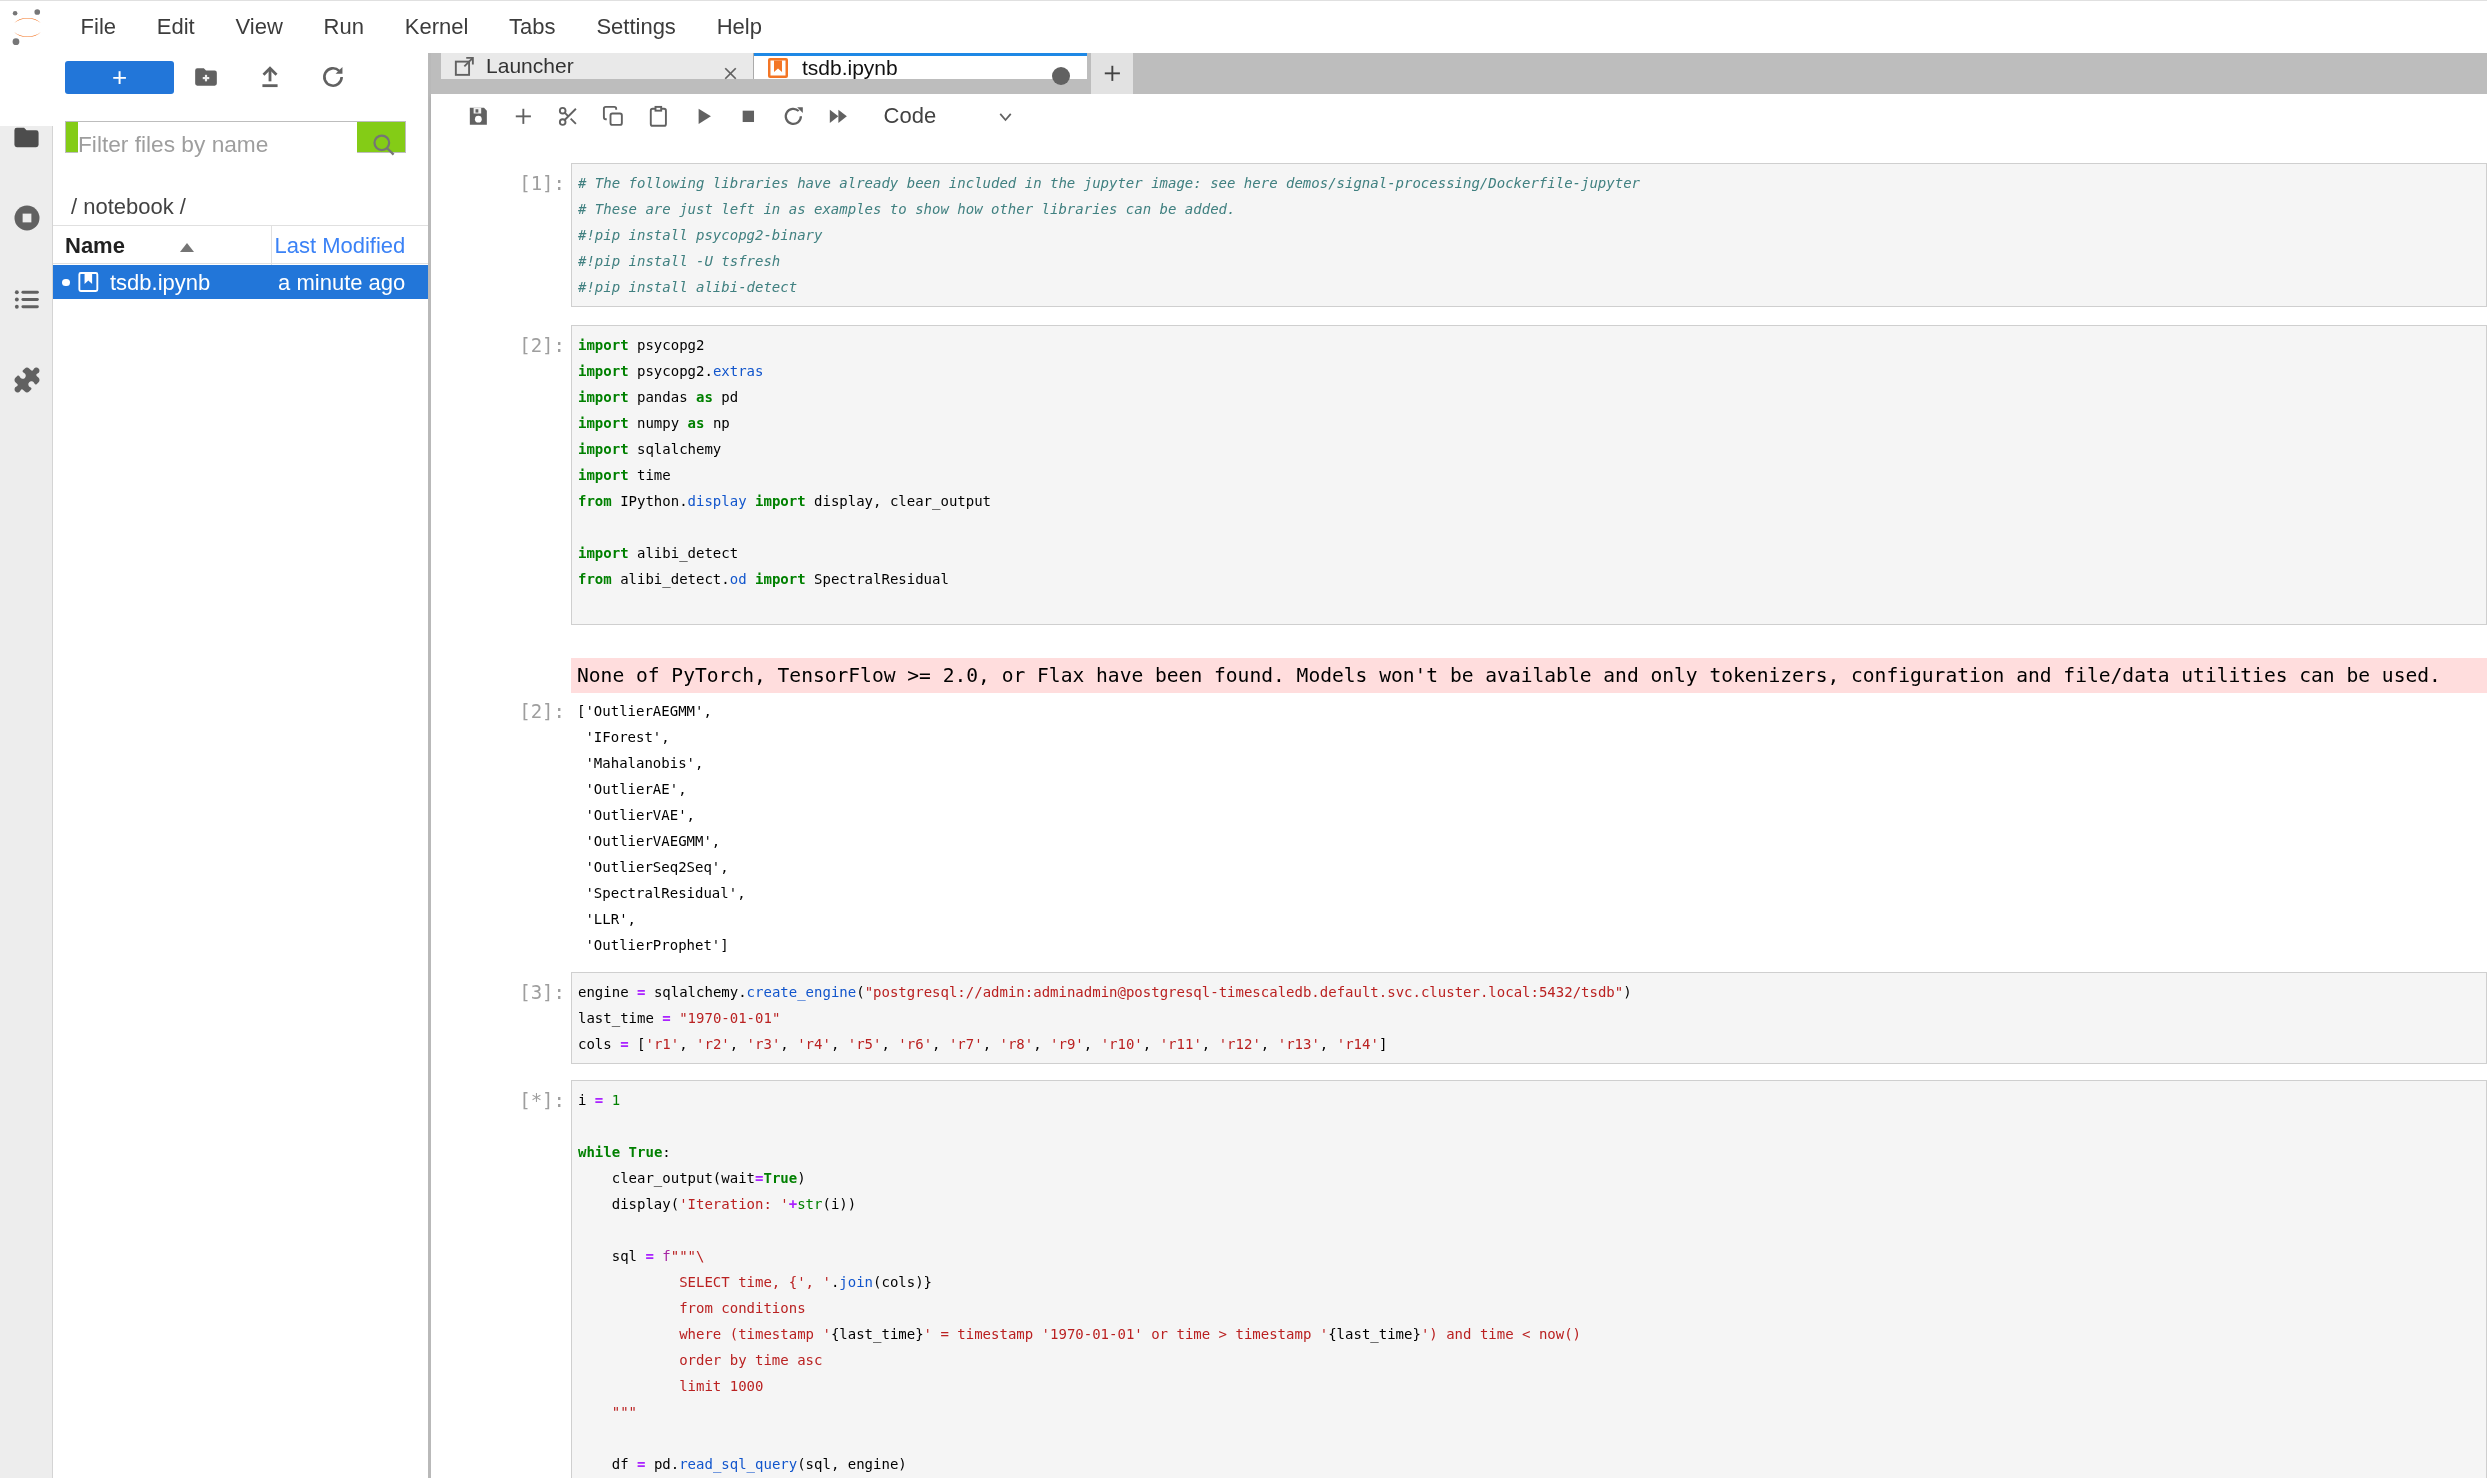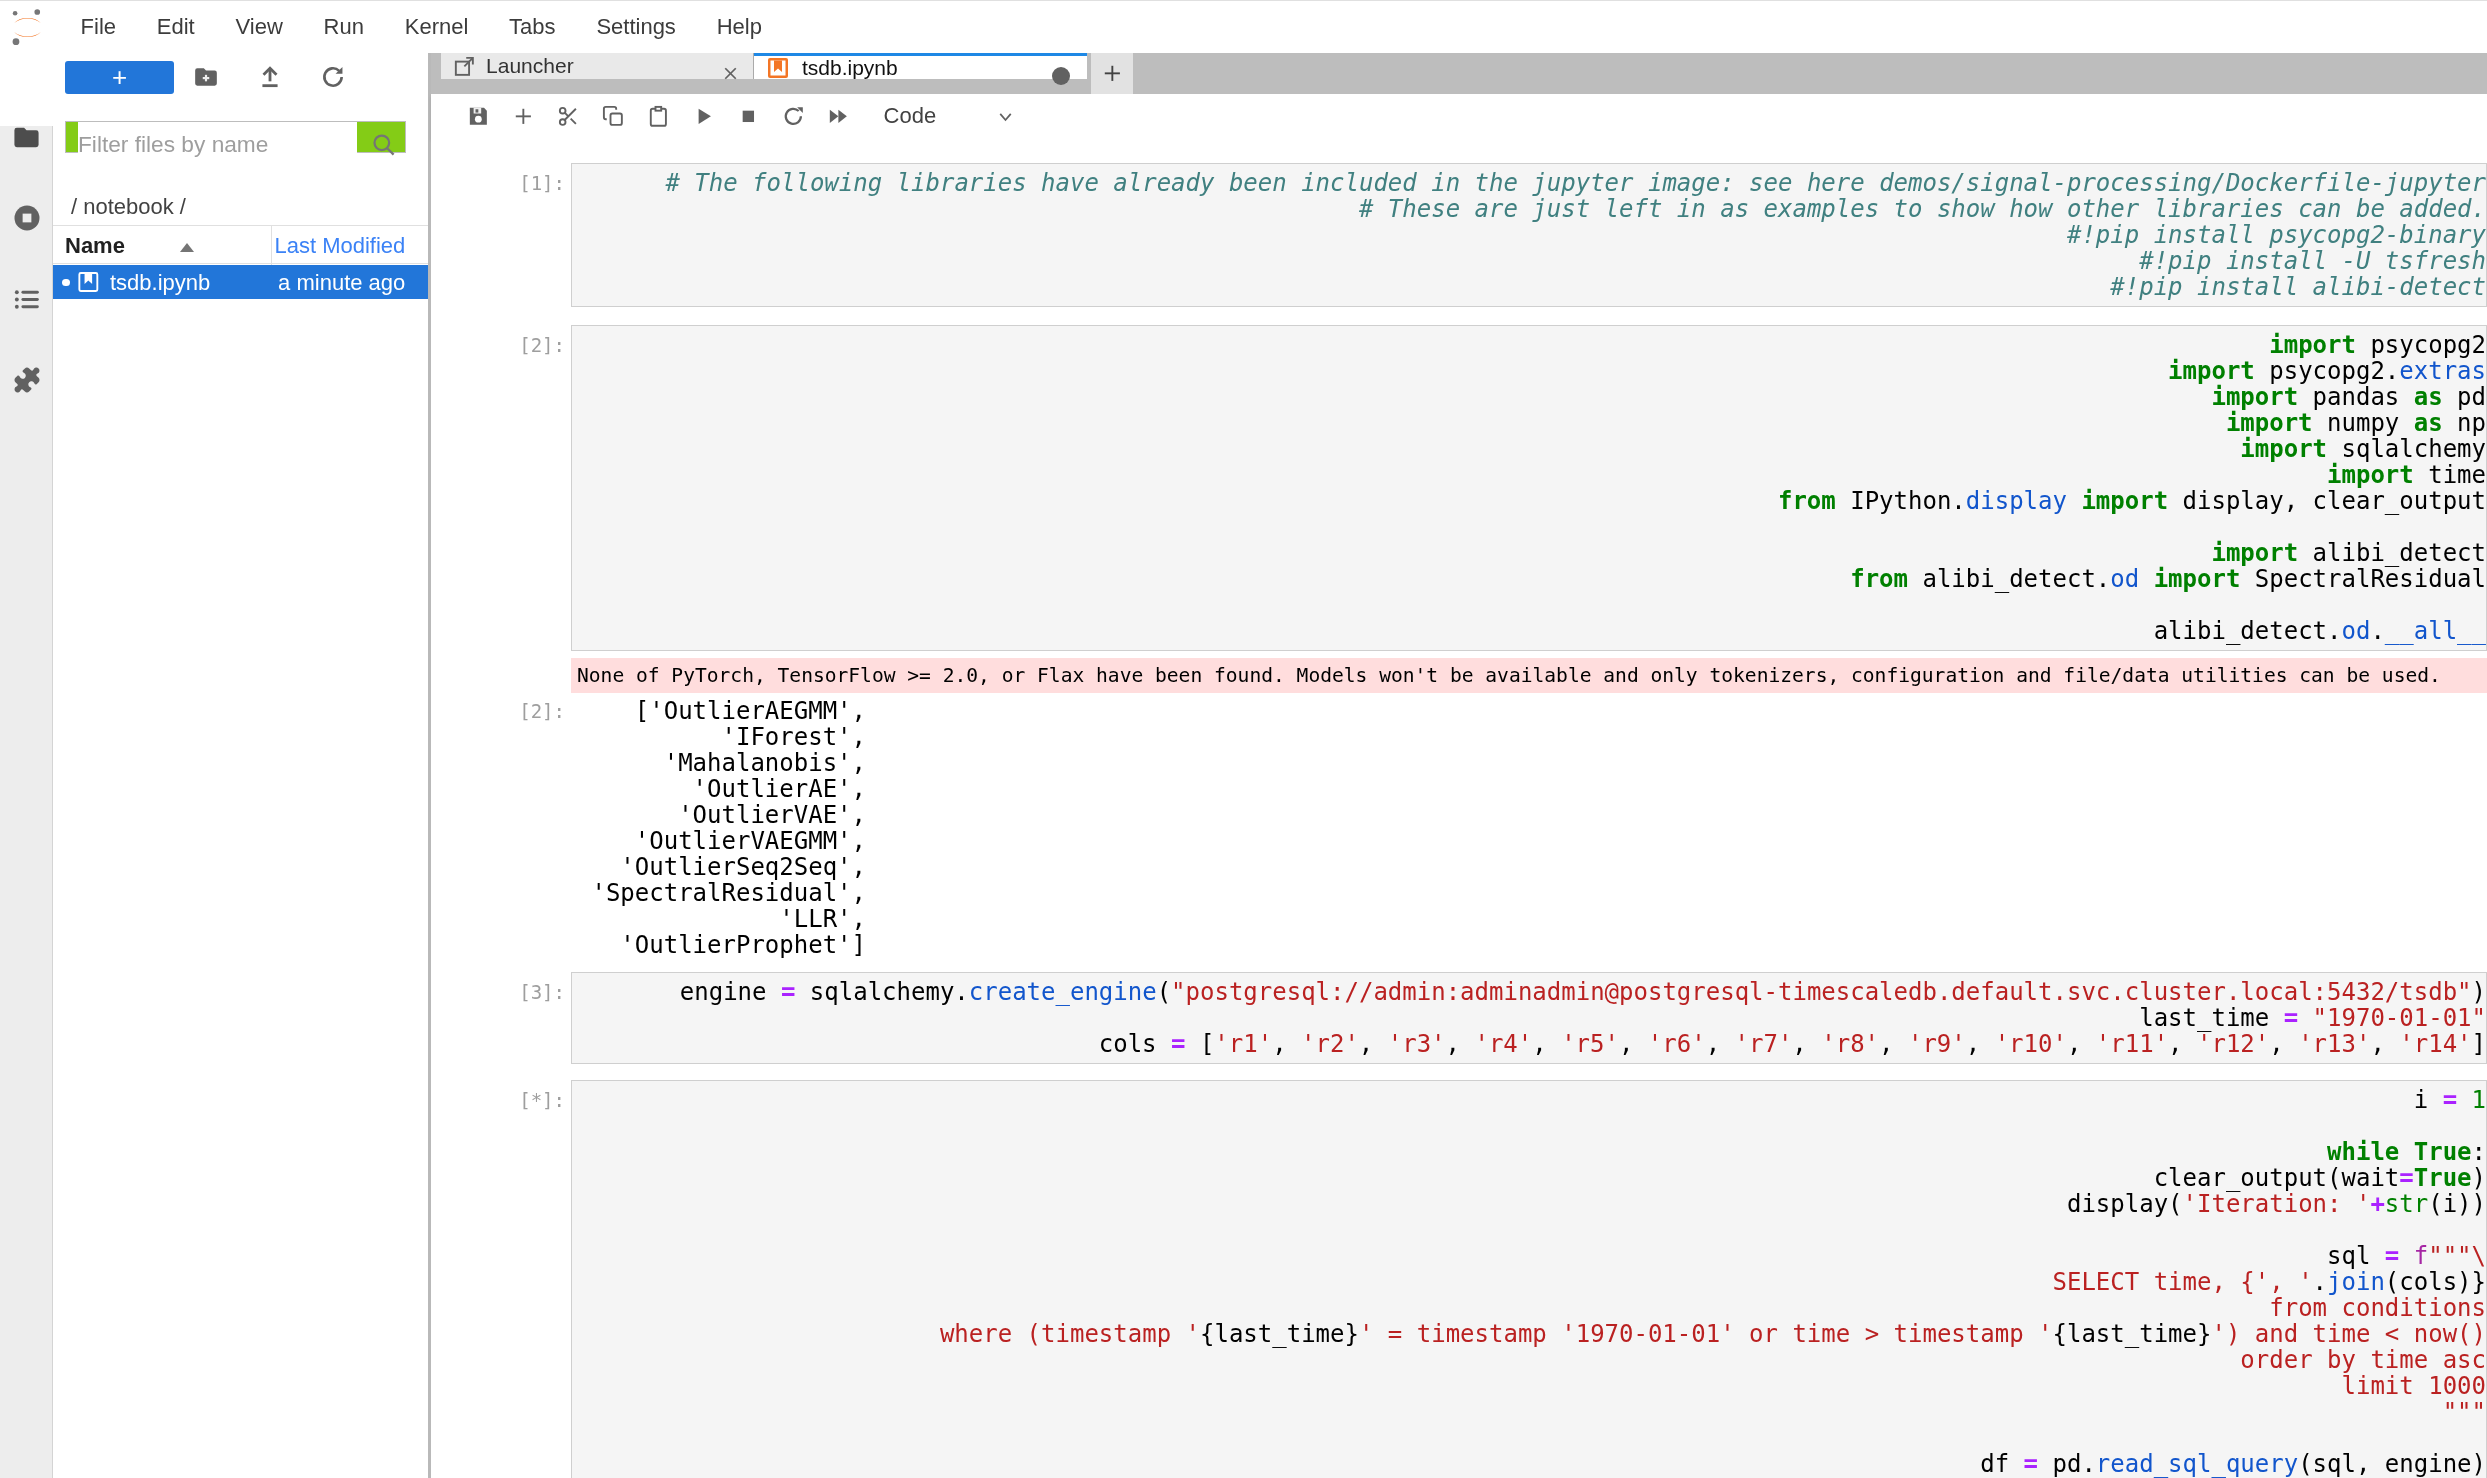--- a/index.html
+++ b/index.html
@@ -72,21 +72,21 @@
   #celltype { font-size:22px; color:#424242; margin-left:13.6px; }
   #celltype-chevron { margin-left:59px; }
 
   
   #content { position:absolute; left:0; top:85px; width:2056px; height:1340px; background:#fff; overflow:hidden; }
   .prompt { position:absolute; left:0; width:134px; text-align:right;
             font-family:"DejaVu Sans Mono", monospace; font-size:19px; line-height:26px; color:#9e9e9e; }
   .prompt.in { padding-top:6.8px; }
   .cell-input { position:absolute; left:140px; width:1916px; background:#f5f5f5; border:0.8px solid #cfcfcf;
                 padding:6px 0 6px 6px; }
-  .code { font-family:"DejaVu Sans Mono", monospace; font-size:24px; line-height:26px; color:#000;text-align:right; }
+  .code { font-family:"DejaVu Sans Mono", monospace; font-size:14px; line-height:26px; color:#000; }
   .cm-line { white-space:pre; min-height:26px; }
   .tk-k { color:#008000; font-weight:bold; }
   .tk-b { color:#008000; }
   .tk-n { color:#008000; }
   .tk-p { color:#1155cc; }
   .tk-s { color:#ba2121; }
   .tk-o { color:#aa22ff; font-weight:bold; }
   .tk-c { color:#408080; font-style:italic; }
   .tk-f { color:#a626a4; }
   .tk-t { color:#000; }
@@ -336,21 +336,20 @@
           <div class="cm-line"><span class="tk-k">import</span><span class="tk-t"> psycopg2.</span><span class="tk-p">extras</span></div>
           <div class="cm-line"><span class="tk-k">import</span><span class="tk-t"> pandas </span><span class="tk-k">as</span><span class="tk-t"> pd</span></div>
           <div class="cm-line"><span class="tk-k">import</span><span class="tk-t"> numpy </span><span class="tk-k">as</span><span class="tk-t"> np</span></div>
           <div class="cm-line"><span class="tk-k">import</span><span class="tk-t"> sqlalchemy</span></div>
           <div class="cm-line"><span class="tk-k">import</span><span class="tk-t"> time</span></div>
           <div class="cm-line"><span class="tk-k">from</span><span class="tk-t"> IPython.</span><span class="tk-p">display</span><span class="tk-t"> </span><span class="tk-k">import</span><span class="tk-t"> display, clear_output</span></div>
           <div class="cm-line"></div>
           <div class="cm-line"><span class="tk-k">import</span><span class="tk-t"> alibi_detect</span></div>
           <div class="cm-line"><span class="tk-k">from</span><span class="tk-t"> alibi_detect.</span><span class="tk-p">od</span><span class="tk-t"> </span><span class="tk-k">import</span><span class="tk-t"> SpectralResidual</span></div>
           <div class="cm-line"></div>
-          <div class="cm-line"><span class="tk-t">alibi_detect.</span><span class="tk-p">od</span><span class="tk-t">.</span><span class="tk-p">__all__</span></div>
         </div>
     </div>
 
     <div id="stderr">None of PyTorch, TensorFlow &gt;= 2.0, or Flax have been found. Models won't be available and only tokenizers, configuration and file/data utilities can be used.</div>
 
     <div class="prompt" style="top:560px">[2]:</div>
     <div id="out2">
       <div class="code">
           <div class="cm-line">['OutlierAEGMM',</div>
           <div class="cm-line"> 'IForest',</div>

